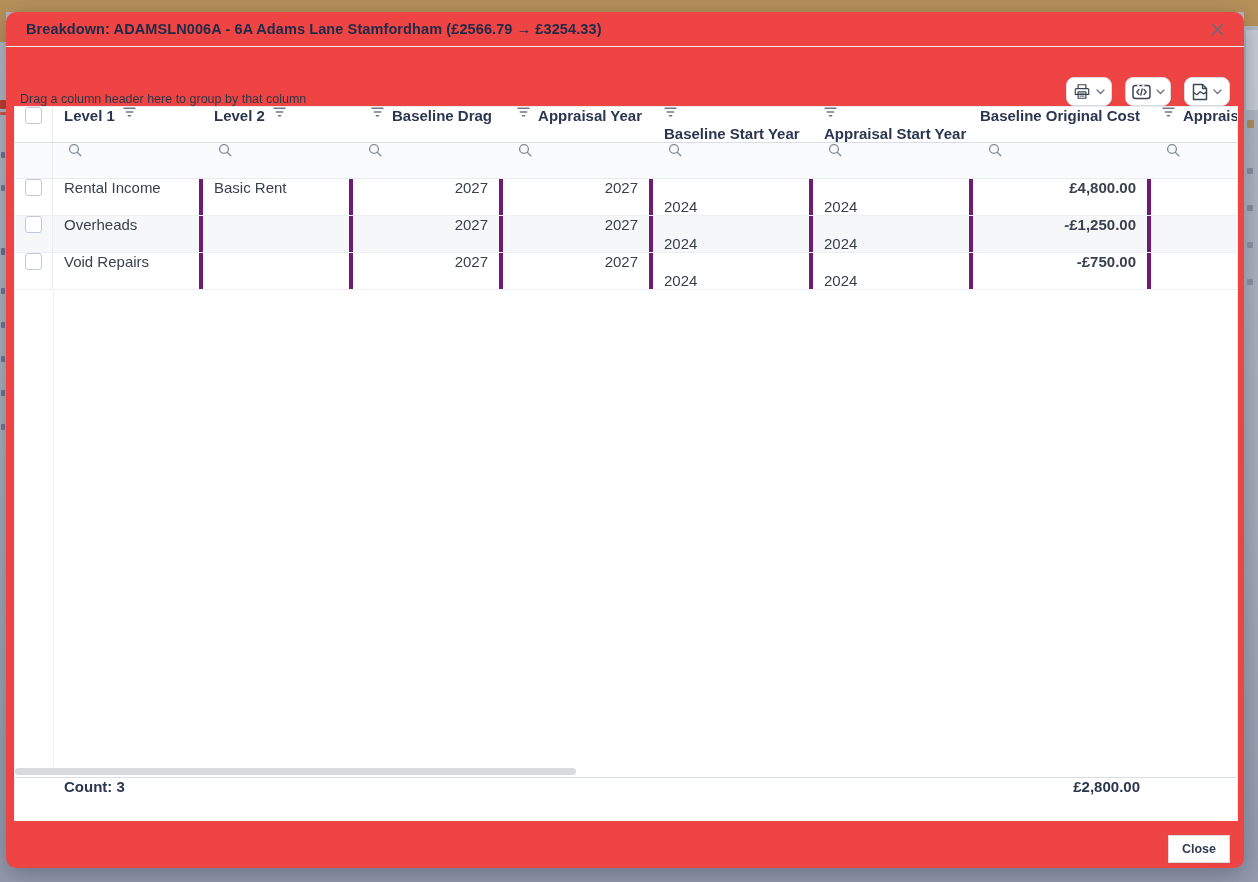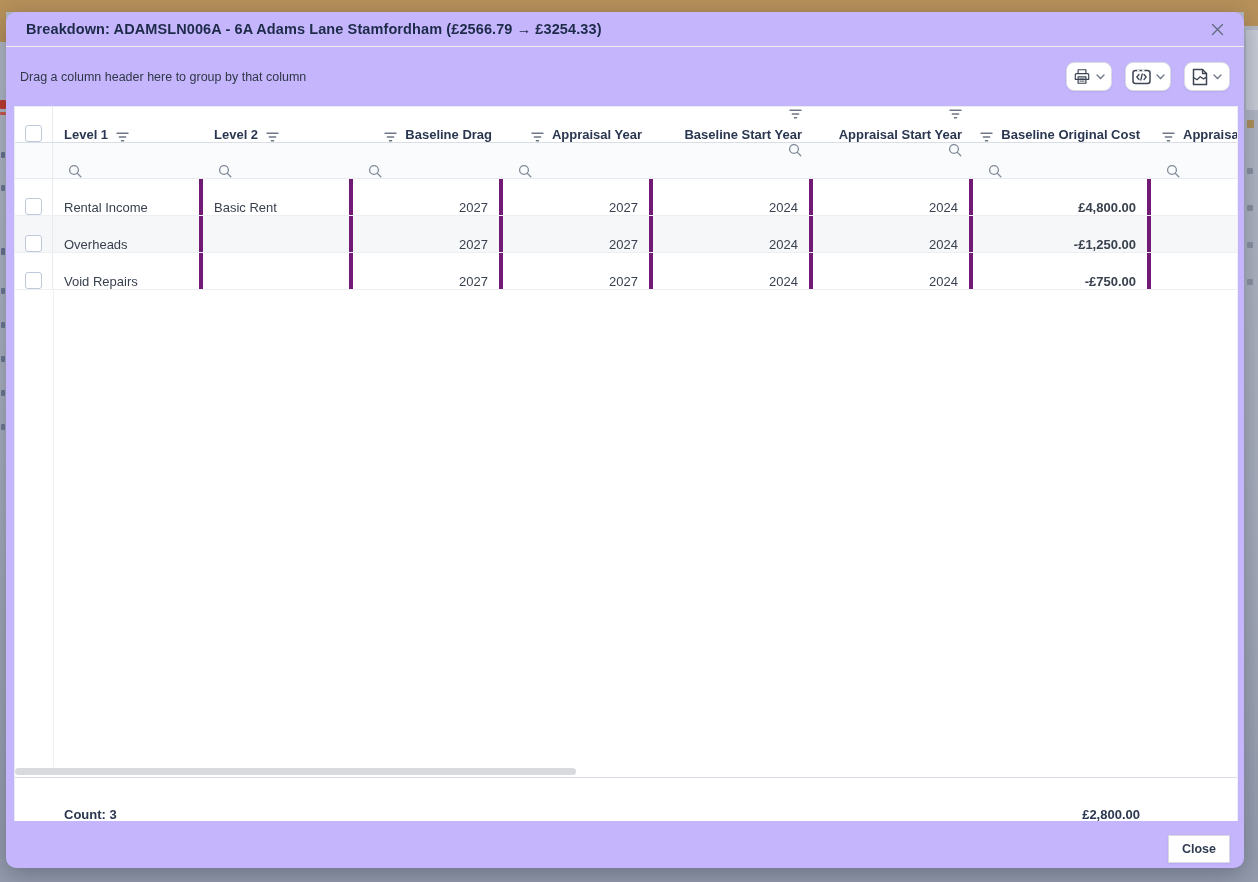--- a/index.html
+++ b/index.html
@@ -15,48 +15,48 @@
   .backdrop-top { position:absolute; left:0; top:0; width:1258px; height:12px; background:#b8915a; }
   .strip-left  { position:absolute; left:0; top:0; width:6px; height:882px; }
   .strip-right { position:absolute; right:0; top:0; width:14px; height:882px; }
   .strip-left .tan  { position:absolute; left:0; top:0; width:6px; height:42px; background:#b8915a; }
   .strip-right .tan { position:absolute; left:0; top:0; width:14px; height:26px; background:#b8915a; }
   .frag { position:absolute; border-radius:1px; }
 
   
   .modal {
     position:absolute; left:6px; top:12px; width:1238px; height:856px;
-    background:#c4b5fd; border-radius:10px;
+    background:#ef4444; border-radius:10px;
     box-shadow:0 6px 24px rgba(22,32,52,.35);
     overflow:hidden;
   }
   .title-bar {
     height:35px; display:flex; align-items:center;
     padding:0 16px 0 20px; border-bottom:1px solid #eceef2;
   }
   .title-text { flex:1; font-size:14.5px; font-weight:700; color:#1d2b49; letter-spacing:.1px; }
   .close-x { width:22px; height:22px; display:flex; align-items:center; justify-content:center; cursor:pointer; }
 
-  .hint-row { height:59px; display:flex; align-items:center; padding:0 14px 0 8px; }
+  .hint-row { height:59px; display:flex; align-items:flex-end; padding:0 14px 0 8px; }
   .hint-text { flex:1; font-size:12.5px; color:#2f3747; padding-left:6px; }
   .tool-btns { display:flex; gap:13px; }
   .tool-btn {
     width:46px; height:29px; background:#fff; border:1px solid #d8dce2; border-radius:8px;
     display:flex; align-items:center; justify-content:center; gap:5px;
     box-shadow:0 1px 2px rgba(30,40,60,.07); cursor:pointer;
   }
 
   
   .table-wrap {
     position:relative; margin-left:8px; width:1224px; height:715px;
     border-top:1px solid #e8ebef; border-left:1px solid #e8ebef; border-right:1px solid #eef0f3;
     overflow:hidden; background:#fff;
   }
   .grid-row { display:flex; width:1314px; }
-  .cell { flex:none; display:flex; align-items:flex-end; padding:0 11px; font-size:13px; overflow:hidden; white-space:nowrap; }
+  .cell { flex:none; display:flex; align-items:flex-start; padding:0 11px; font-size:15px; overflow:hidden; white-space:nowrap; }
   .c0 { width:38px; padding:0; justify-content:center; }
   .c1,.c2,.c3,.c4 { width:150px; }
   .c5,.c6 { width:160px;flex-direction:column; }
   .c7,.c8 { width:178px;font-weight:bold; }
   .ra { justify-content:flex-end; text-align:right; }
 
   .hdr-row { height:36px; border-bottom:1px solid #d9dee5; }
   .hdr-row .cell { font-weight:700; color:#2b3750; gap:8px; }
   .hdr-row .c0 { border-right:1px solid #e7eaee; }
 

